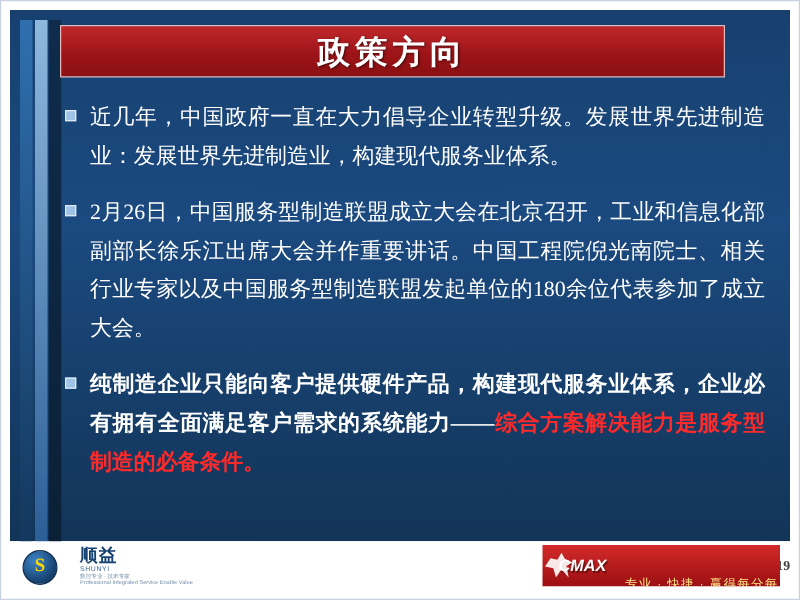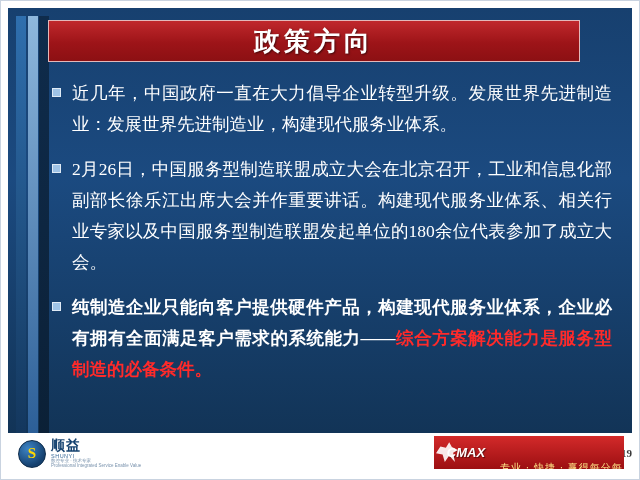--- a/index.html
+++ b/index.html
@@ -145,21 +145,21 @@
     border: 1px solid #0d2b4a;
     color: #ffd700;
     font-size: 15px;
     font-weight: bold;
     display: flex;
     align-items: center;
     justify-content: center;
     font-family: "Liberation Serif", serif;
   }
   .logo-left-text {
-    margin-left: 5px;
+    margin-left: 18px;
     line-height: 1.05;
   }
   .logo-cn {
     font-size: 14px;
     font-weight: bold;
     color: #14416f;
     font-family: "Liberation Serif", serif;
     letter-spacing: 1px;
   }
   .logo-en {
@@ -246,21 +246,21 @@
 
   <div class="content">
 
     <div class="bullet-row">
       <div class="bullet-marker"></div>
       <div class="bullet-text">近几年，中国政府一直在大力倡导企业转型升级。发展世界先进制造业：发展世界先进制造业，构建现代服务业体系。</div>
     </div>
 
     <div class="bullet-row">
       <div class="bullet-marker"></div>
-      <div class="bullet-text">2月26日，中国服务型制造联盟成立大会在北京召开，工业和信息化部副部长徐乐江出席大会并作重要讲话。构建现代服务业体系、相关行业专家以及中国服务型制造联盟发起单位的180余位代表参加了成立大会。</div>
+      <div class="bullet-text">2月26日，中国服务型制造联盟成立大会在北京召开，工业和信息化部副部长徐乐江出席大会并作重要讲话。中国工程院倪光南院士、相关行业专家以及中国服务型制造联盟发起单位的180余位代表参加了成立大会。</div>
     </div>
 
     <div class="bullet-row">
       <div class="bullet-marker"></div>
       <div class="bullet-text bold"><span>纯制造企业只能向客户提供硬件产品，构建现代服务业体系，企业必有拥有全面满足客户需求的系统能力——</span><span class="hl-red">综合方案解决能力是服务型制造的必备条件。</span></div>
     </div>
 
   </div>
 
   <div class="footer">

